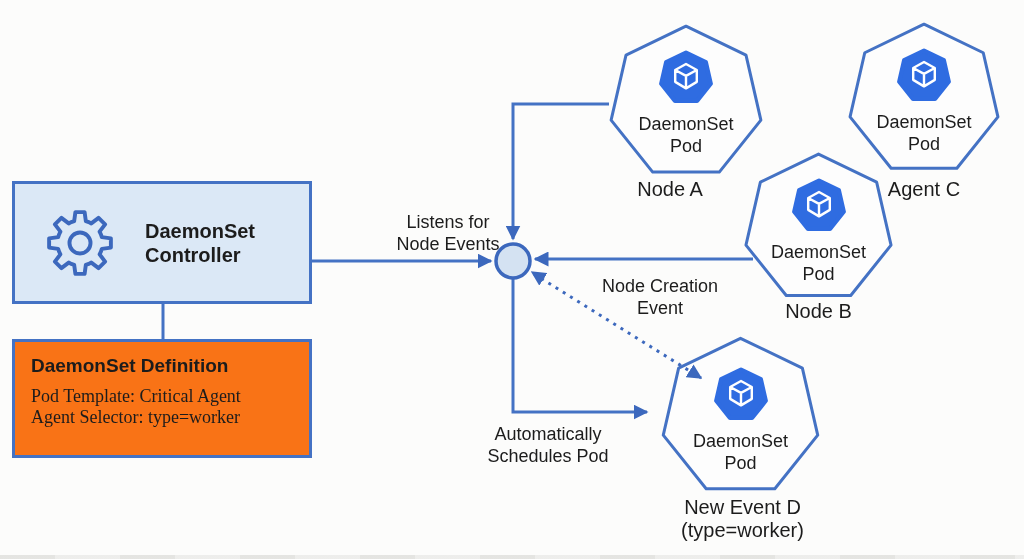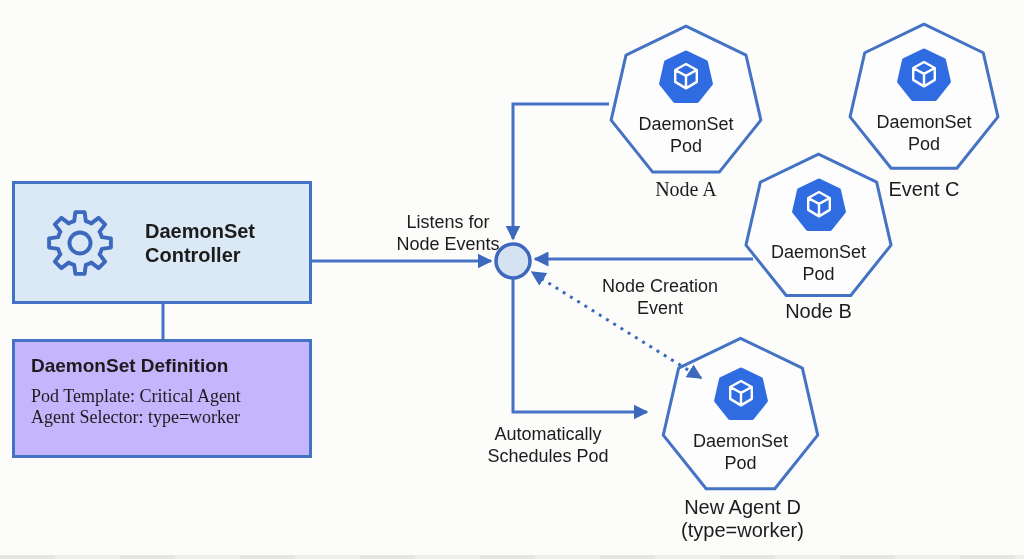--- a/index.html
+++ b/index.html
@@ -32,21 +32,21 @@
   #controller-box .gear-wrap{
     width:78px;height:84px;margin-left:26px;flex:0 0 auto;
   }
   #controller-box .ctl-title{
     margin-left:26px;
     font-weight:bold;font-size:20px;line-height:24px;
     white-space:pre-line;
   }
   #definition-box{
     left:12px;top:339px;width:300px;height:119px;
-    background:#c4b5fd;
+    background:#f97316;
     padding:12px 0 0 16px;
   }
   #definition-box .def-title{
     font-weight:bold;font-size:19px;line-height:24px;margin-bottom:8px;
   }
   #definition-box .def-line{
     font-size:18px;line-height:21px;font-family:Liberation Serif, serif;
   }
 
   
@@ -77,21 +77,21 @@
   #node-d{left:658px;top:335px;width:165px;height:165px;}
   .node .inner{
     position:relative;z-index:1;
     display:flex;flex-direction:column;align-items:center;
     padding-top:27px;width:100%;
   }
   .node-label{
     position:absolute;z-index:4;
     font-size:20px;line-height:23px;text-align:center;white-space:pre-line;
   }
-  #label-node-a{left:606px;top:178px;width:160px;font-family:Liberation Serif, serif;}
+  #label-node-a{left:590px;top:178px;width:160px;}
   #label-node-c{left:845px;top:178px;width:158px;}
   #label-node-b{left:741px;top:300px;width:155px;}
   #label-node-d{left:650px;top:496px;width:185px;}
 
   
   #bottom-strip{
     position:absolute;left:0;bottom:0;width:1024px;height:4px;z-index:5;
     background:repeating-linear-gradient(90deg,#e2e2df 0 55px,#ececea 55px 120px);
     opacity:.9;
   }
@@ -157,21 +157,21 @@
       <div class="pod-icon">
         <svg width="54" height="54" viewBox="0 0 100 100">
           <polygon points="50,5 86.7,22.7 95.8,62.5 70.4,94.3 29.6,94.3 4.2,62.5 13.3,22.7" fill="#2f6ce1" stroke="#2f6ce1" stroke-width="8" stroke-linejoin="round"></polygon>
           <path d="M50,26 L70,37 L50,48 L30,37 Z M30,37 L30,59 L50,71 L50,48 M70,37 L70,59 L50,71" fill="none" stroke="#ffffff" stroke-width="4.5" stroke-linejoin="round"></path>
         </svg>
       </div>
       <div class="pod-label">DaemonSet
 Pod</div>
     </div>
   </div>
-  <div class="node-label" id="label-node-c">Event C</div>
+  <div class="node-label" id="label-node-c">Agent C</div>
 
   <div class="node" id="node-b">
     <svg class="hept" viewBox="0 0 100 100" preserveAspectRatio="none">
       <polygon points="50,2 87.5,20.1 96.8,60.7 70.8,93.2 29.2,93.2 3.2,60.7 12.5,20.1" fill="#fdfdfd" stroke="#4472c4" stroke-width="3" stroke-linejoin="round" vector-effect="non-scaling-stroke"></polygon>
     </svg>
     <div class="inner">
       <div class="pod-icon">
         <svg width="54" height="54" viewBox="0 0 100 100">
           <polygon points="50,5 86.7,22.7 95.8,62.5 70.4,94.3 29.6,94.3 4.2,62.5 13.3,22.7" fill="#2f6ce1" stroke="#2f6ce1" stroke-width="8" stroke-linejoin="round"></polygon>
           <path d="M50,26 L70,37 L50,48 L30,37 Z M30,37 L30,59 L50,71 L50,48 M70,37 L70,59 L50,71" fill="none" stroke="#ffffff" stroke-width="4.5" stroke-linejoin="round"></path>
@@ -191,21 +191,21 @@
       <div class="pod-icon">
         <svg width="54" height="54" viewBox="0 0 100 100">
           <polygon points="50,5 86.7,22.7 95.8,62.5 70.4,94.3 29.6,94.3 4.2,62.5 13.3,22.7" fill="#2f6ce1" stroke="#2f6ce1" stroke-width="8" stroke-linejoin="round"></polygon>
           <path d="M50,26 L70,37 L50,48 L30,37 Z M30,37 L30,59 L50,71 L50,48 M70,37 L70,59 L50,71" fill="none" stroke="#ffffff" stroke-width="4.5" stroke-linejoin="round"></path>
         </svg>
       </div>
       <div class="pod-label">DaemonSet
 Pod</div>
     </div>
   </div>
-  <div class="node-label" id="label-node-d">New Agent D
+  <div class="node-label" id="label-node-d">New Event D
 (type=worker)</div>
 
   <svg class="layer z3">
     <defs>
       <marker id="ah" viewBox="0 0 10 10" refX="9" refY="5" markerWidth="5" markerHeight="5" orient="auto">
         <path d="M0,0 L10,5 L0,10 Z" fill="#3c68bd"></path>
       </marker>
     </defs>
 
     <path d="M163,304 L163,339" stroke="#4472c4" stroke-width="3" fill="none"></path>

